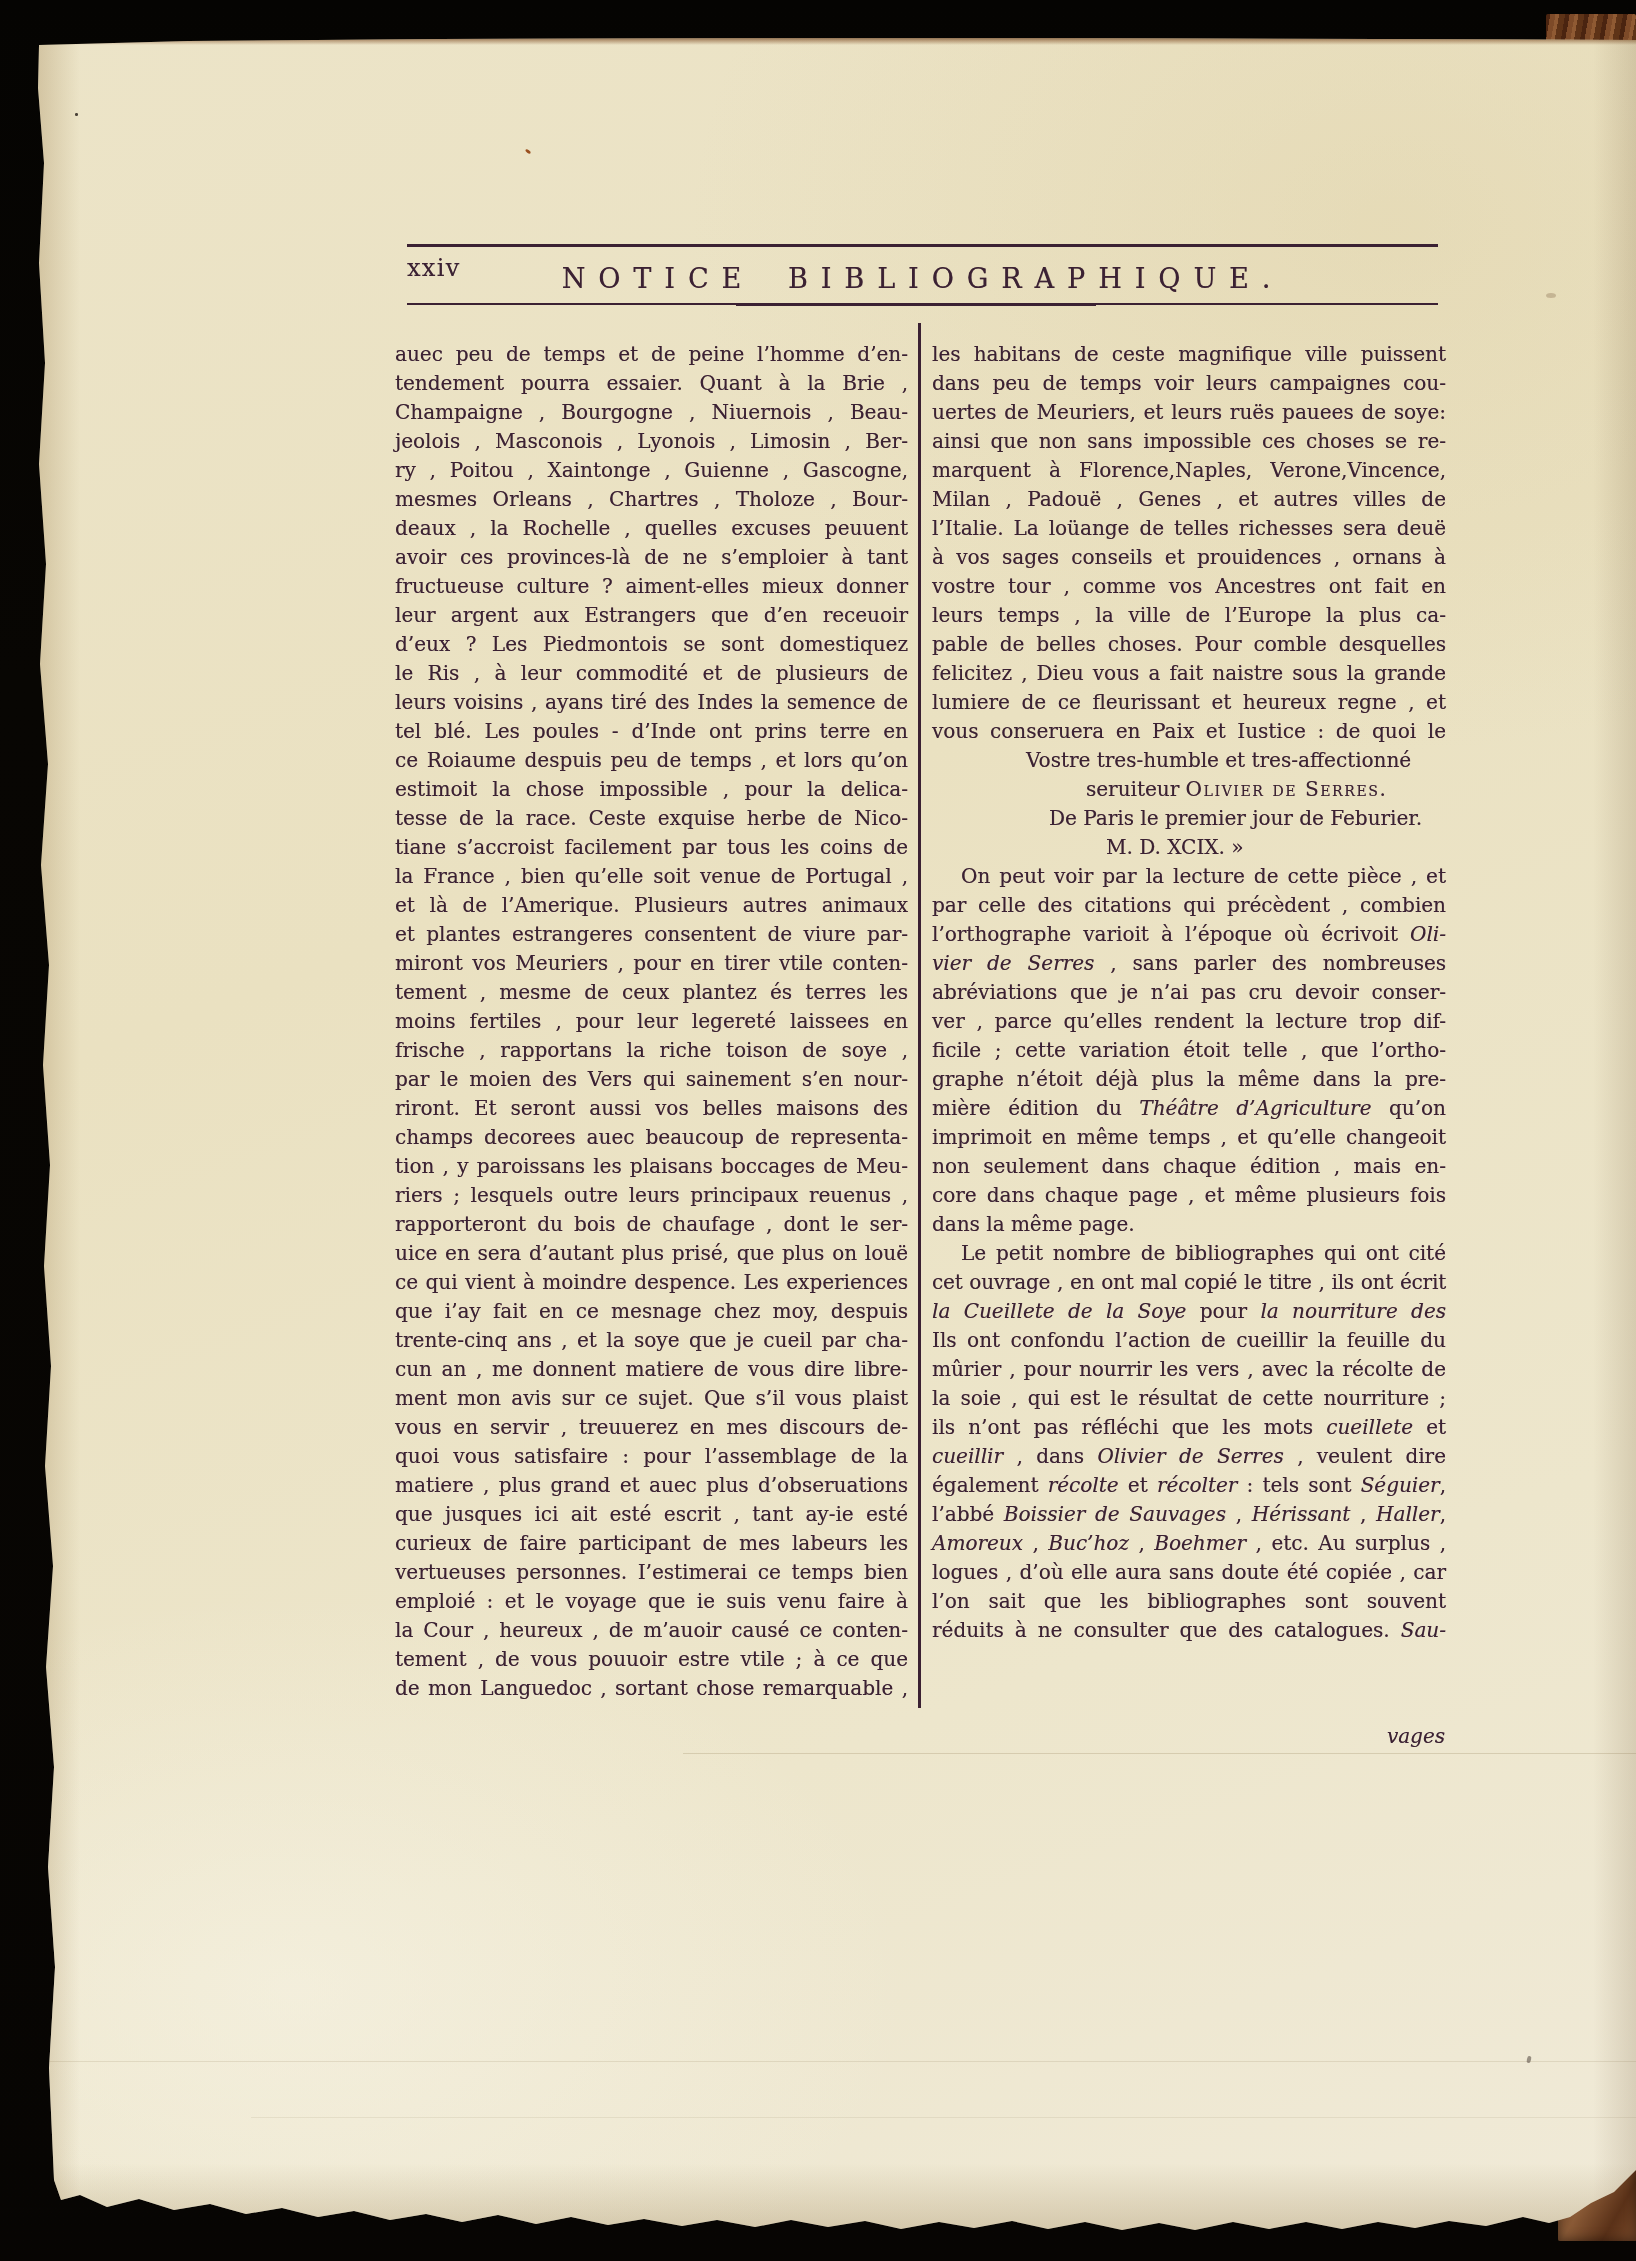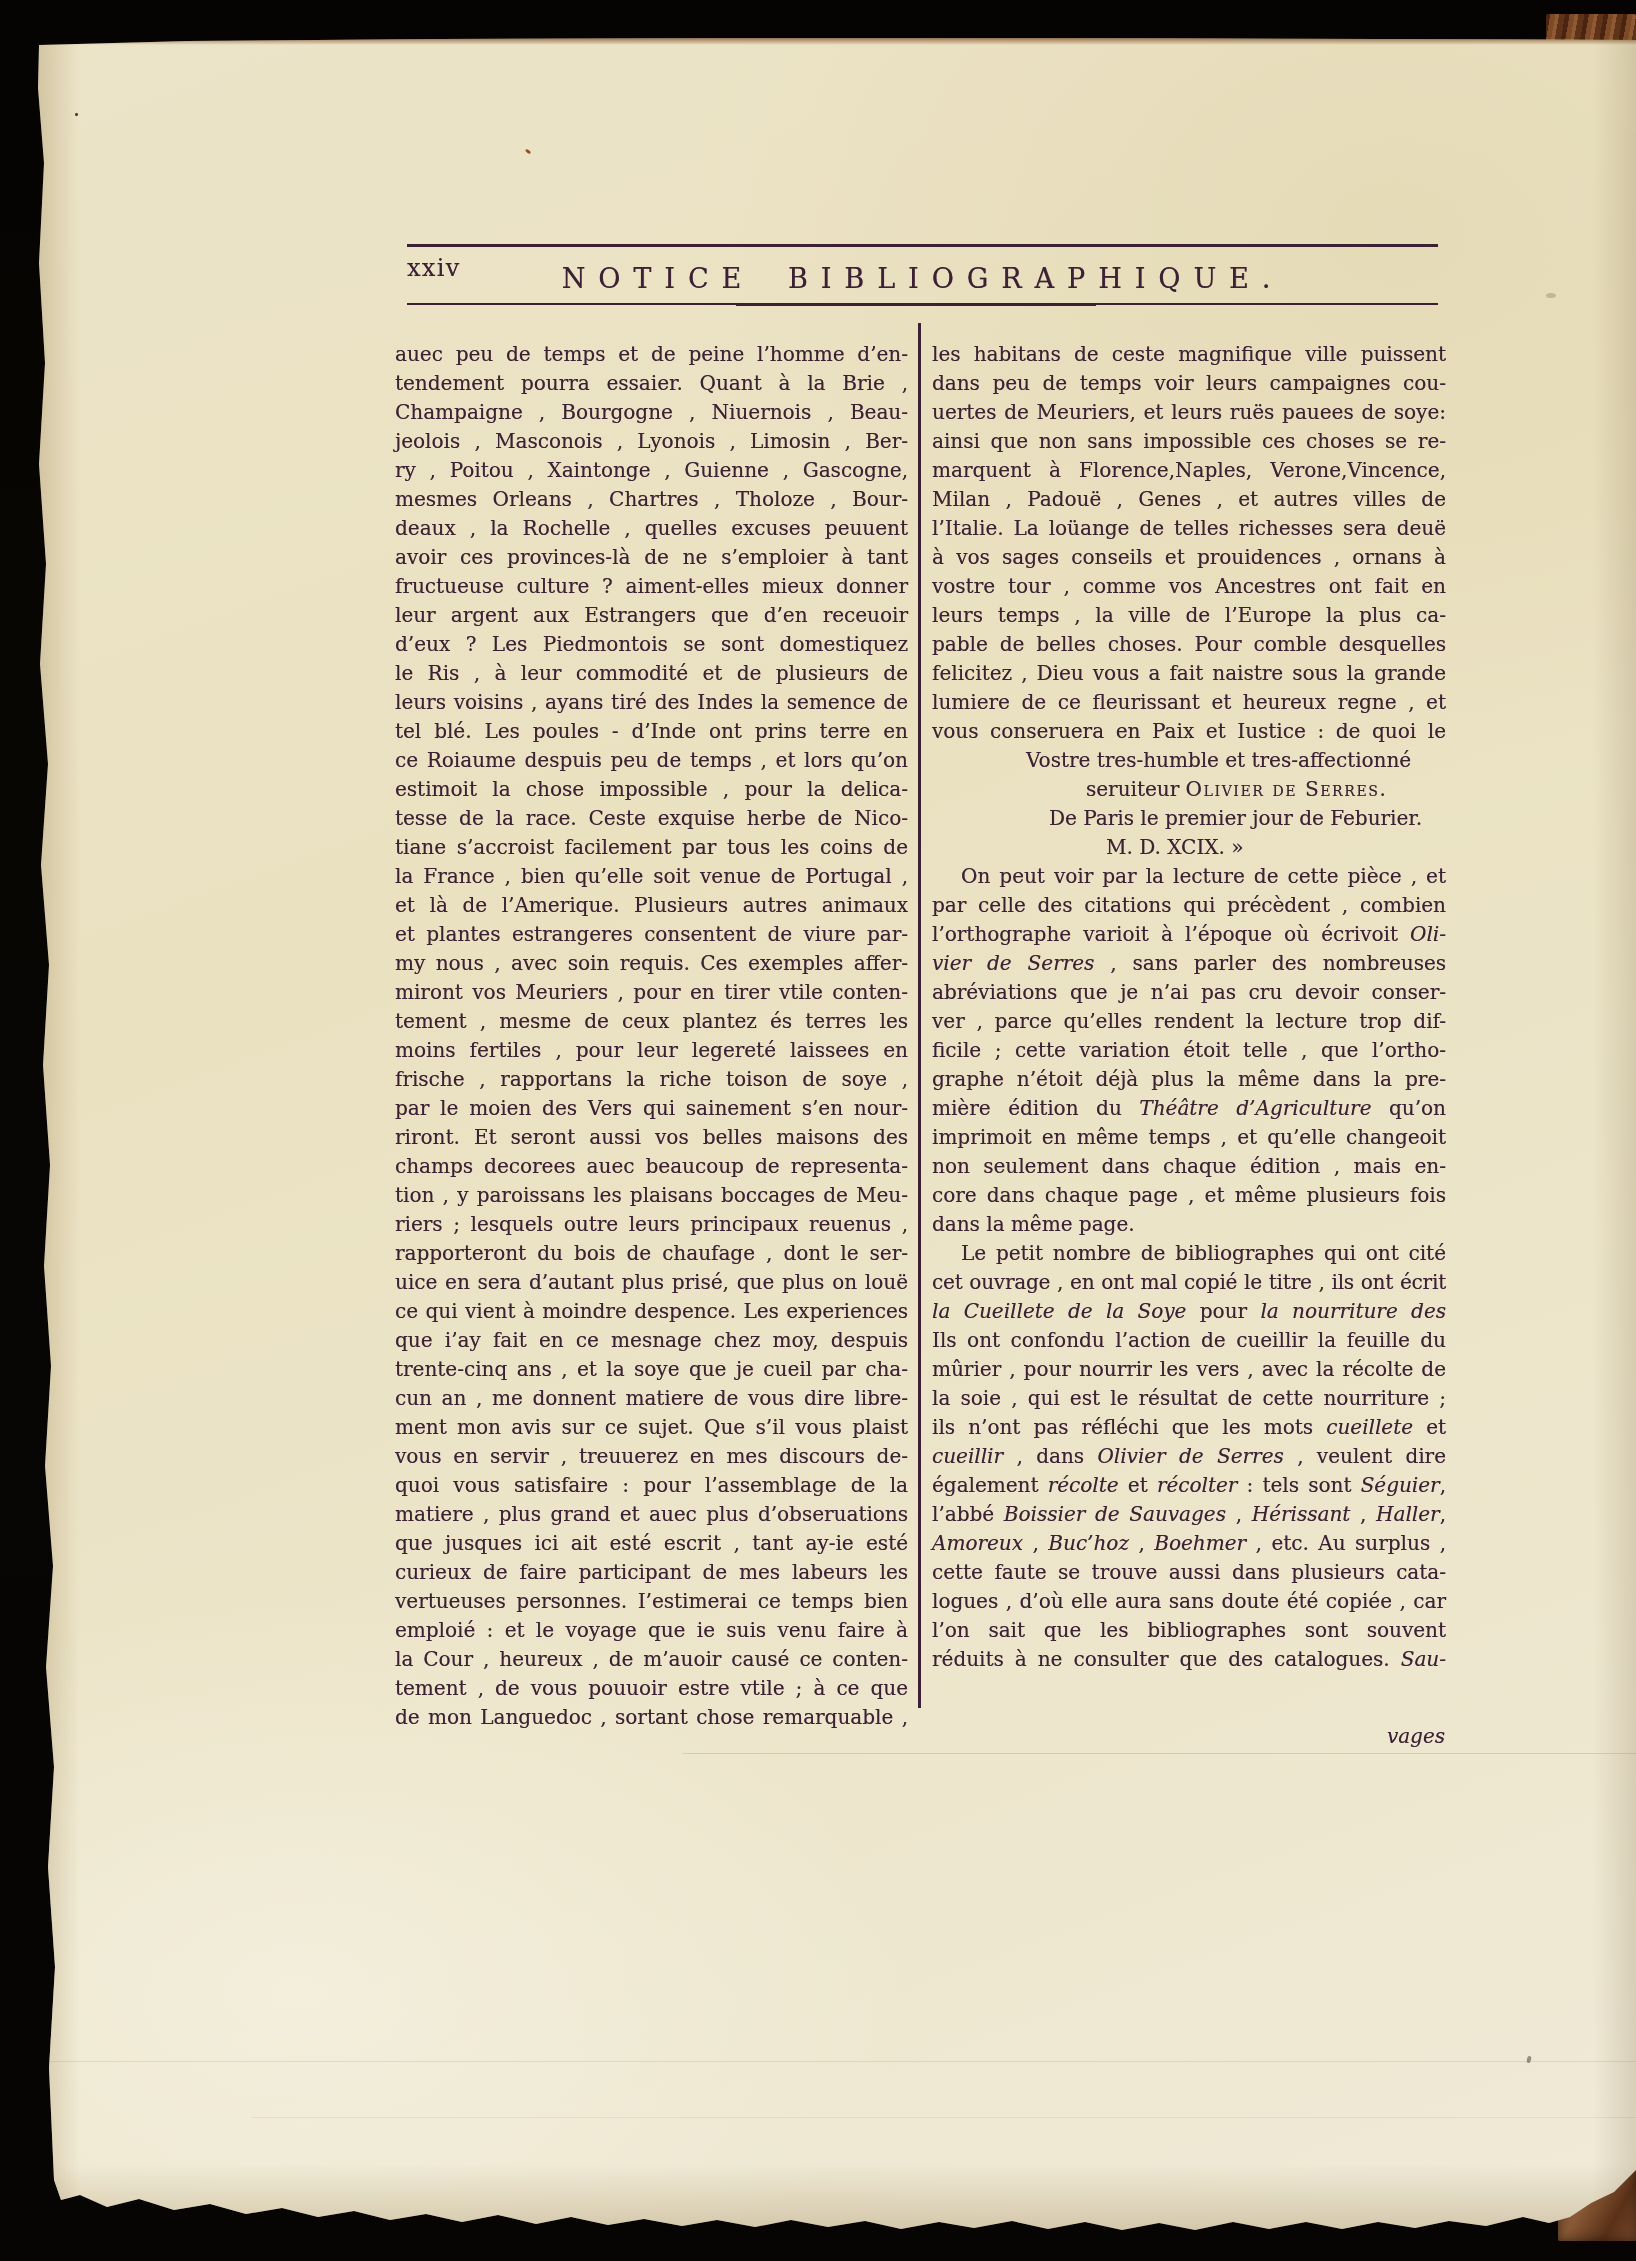--- a/index.html
+++ b/index.html
@@ -122,21 +122,20 @@
         <div class="tline" style="">le Ris , à leur commodité et de plusieurs de</div>
         <div class="tline" style="">leurs voisins , ayans tiré des Indes la semence de</div>
         <div class="tline" style="">tel blé. Les poules - d’Inde ont prins terre en</div>
         <div class="tline" style="">ce Roiaume despuis peu de temps , et lors qu’on</div>
         <div class="tline" style="">estimoit la chose impossible , pour la delica-</div>
         <div class="tline" style="">tesse de la race. Ceste exquise herbe de Nico-</div>
         <div class="tline" style="">tiane s’accroist facilement par tous les coins de</div>
         <div class="tline" style="">la France , bien qu’elle soit venue de Portugal ,</div>
         <div class="tline" style="">et là de l’Amerique. Plusieurs autres animaux</div>
         <div class="tline" style="">et plantes estrangeres consentent de viure par-</div>
-        <div class="tline" style="">my nous , avec soin requis. Ces exemples affer-</div>
         <div class="tline" style="">miront vos Meuriers , pour en tirer vtile conten-</div>
         <div class="tline" style="">tement , mesme de ceux plantez és terres les</div>
         <div class="tline" style="">moins fertiles , pour leur legereté laissees en</div>
         <div class="tline" style="">frische , rapportans la riche toison de soye ,</div>
         <div class="tline" style="">par le moien des Vers qui sainement s’en nour-</div>
         <div class="tline" style="">riront. Et seront aussi vos belles maisons des</div>
         <div class="tline" style="">champs decorees auec beaucoup de representa-</div>
         <div class="tline" style="">tion , y paroissans les plaisans boccages de Meu-</div>
         <div class="tline" style="">riers ; lesquels outre leurs principaux reuenus ,</div>
         <div class="tline" style="">rapporteront du bois de chaufage , dont le ser-</div>
@@ -193,21 +192,20 @@
         <div class="tline" style="letter-spacing: -0.2px;">cet ouvrage , en ont mal copié le titre , ils ont écrit</div>
         <div class="tline" style=""><i>la Cueillete de la Soye</i> pour <i>la nourriture des</i></div>
         <div class="tline" style="">Ils ont confondu l’action de cueillir la feuille du</div>
         <div class="tline" style="">mûrier , pour nourrir les vers , avec la récolte de</div>
         <div class="tline" style="">la soie , qui est le résultat de cette nourriture ;</div>
         <div class="tline" style="">ils n’ont pas réfléchi que les mots <i>cueillete</i> et</div>
         <div class="tline" style=""><i>cueillir</i> , dans <i>Olivier de Serres</i> , veulent dire</div>
         <div class="tline" style="">également <i>récolte</i> et <i>récolter</i> : tels sont <i>Séguier</i>,</div>
         <div class="tline" style="">l’abbé <i>Boissier de Sauvages</i> , <i>Hérissant</i> , <i>Haller</i>,</div>
         <div class="tline" style=""><i>Amoreux</i> , <i>Buc’hoz</i> , <i>Boehmer</i> , etc. Au surplus ,</div>
-        <div class="tline" style="">cette faute se trouve aussi dans plusieurs cata-</div>
         <div class="tline" style="">logues , d’où elle aura sans doute été copiée , car</div>
         <div class="tline" style="">l’on sait que les bibliographes sont souvent</div>
         <div class="tline" style="">réduits à ne consulter que des catalogues. <i>Sau-</i></div>
       </div>
 
     <div class="catchword">vages</div>
   </div>
 </div>
 
 

